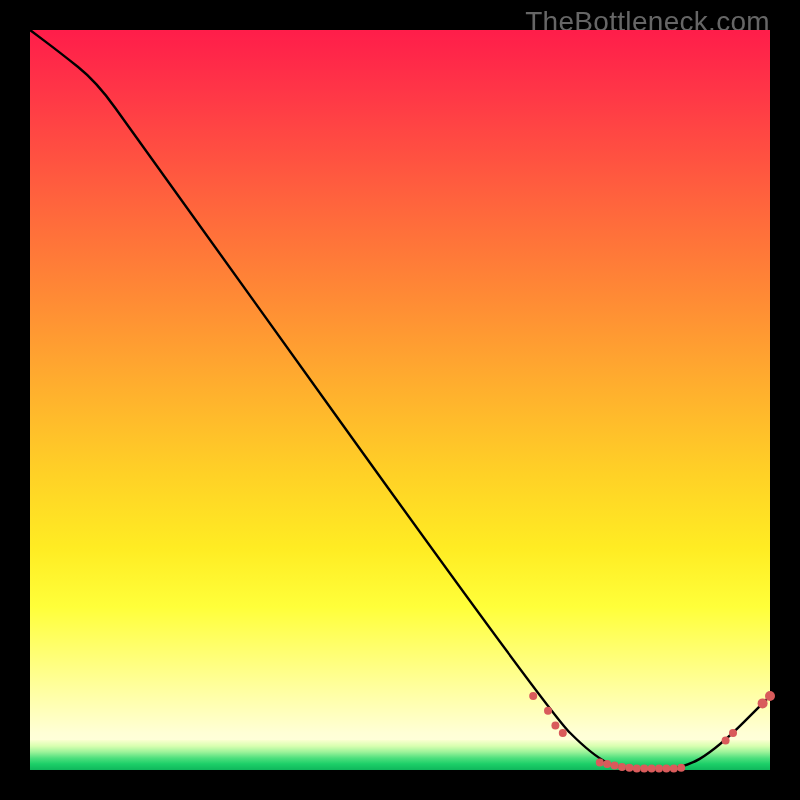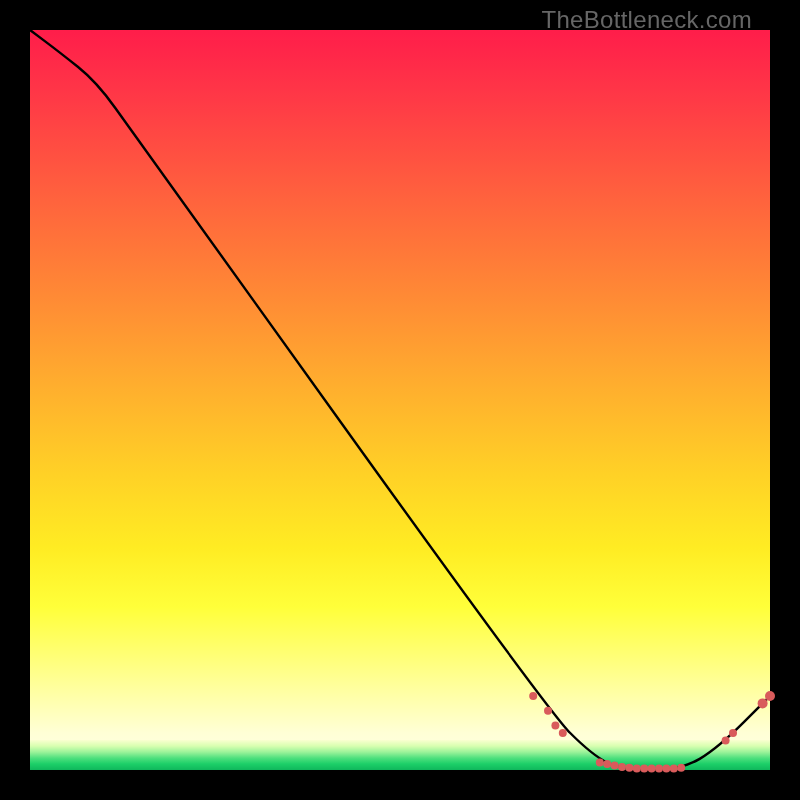--- a/index.html
+++ b/index.html
@@ -53,23 +53,23 @@
       #d8ffb0 20%,
       #9cf39a 40%,
       #4fe07e 60%,
       #1ccf68 80%,
       #0fb75c 100%
     );
   }
   .watermark {
     position: absolute;
     top: 6px;
-    right: 48px;
+    right: 30px;
     color: #666;
-    font-size: 24px;
+    font-size: 28px;
     letter-spacing: 0.3px;
   }
   svg.curve {
     position: absolute;
     left: 0;
     top: 0;
     width: 100%;
     height: 100%;
     overflow: visible;
   }

